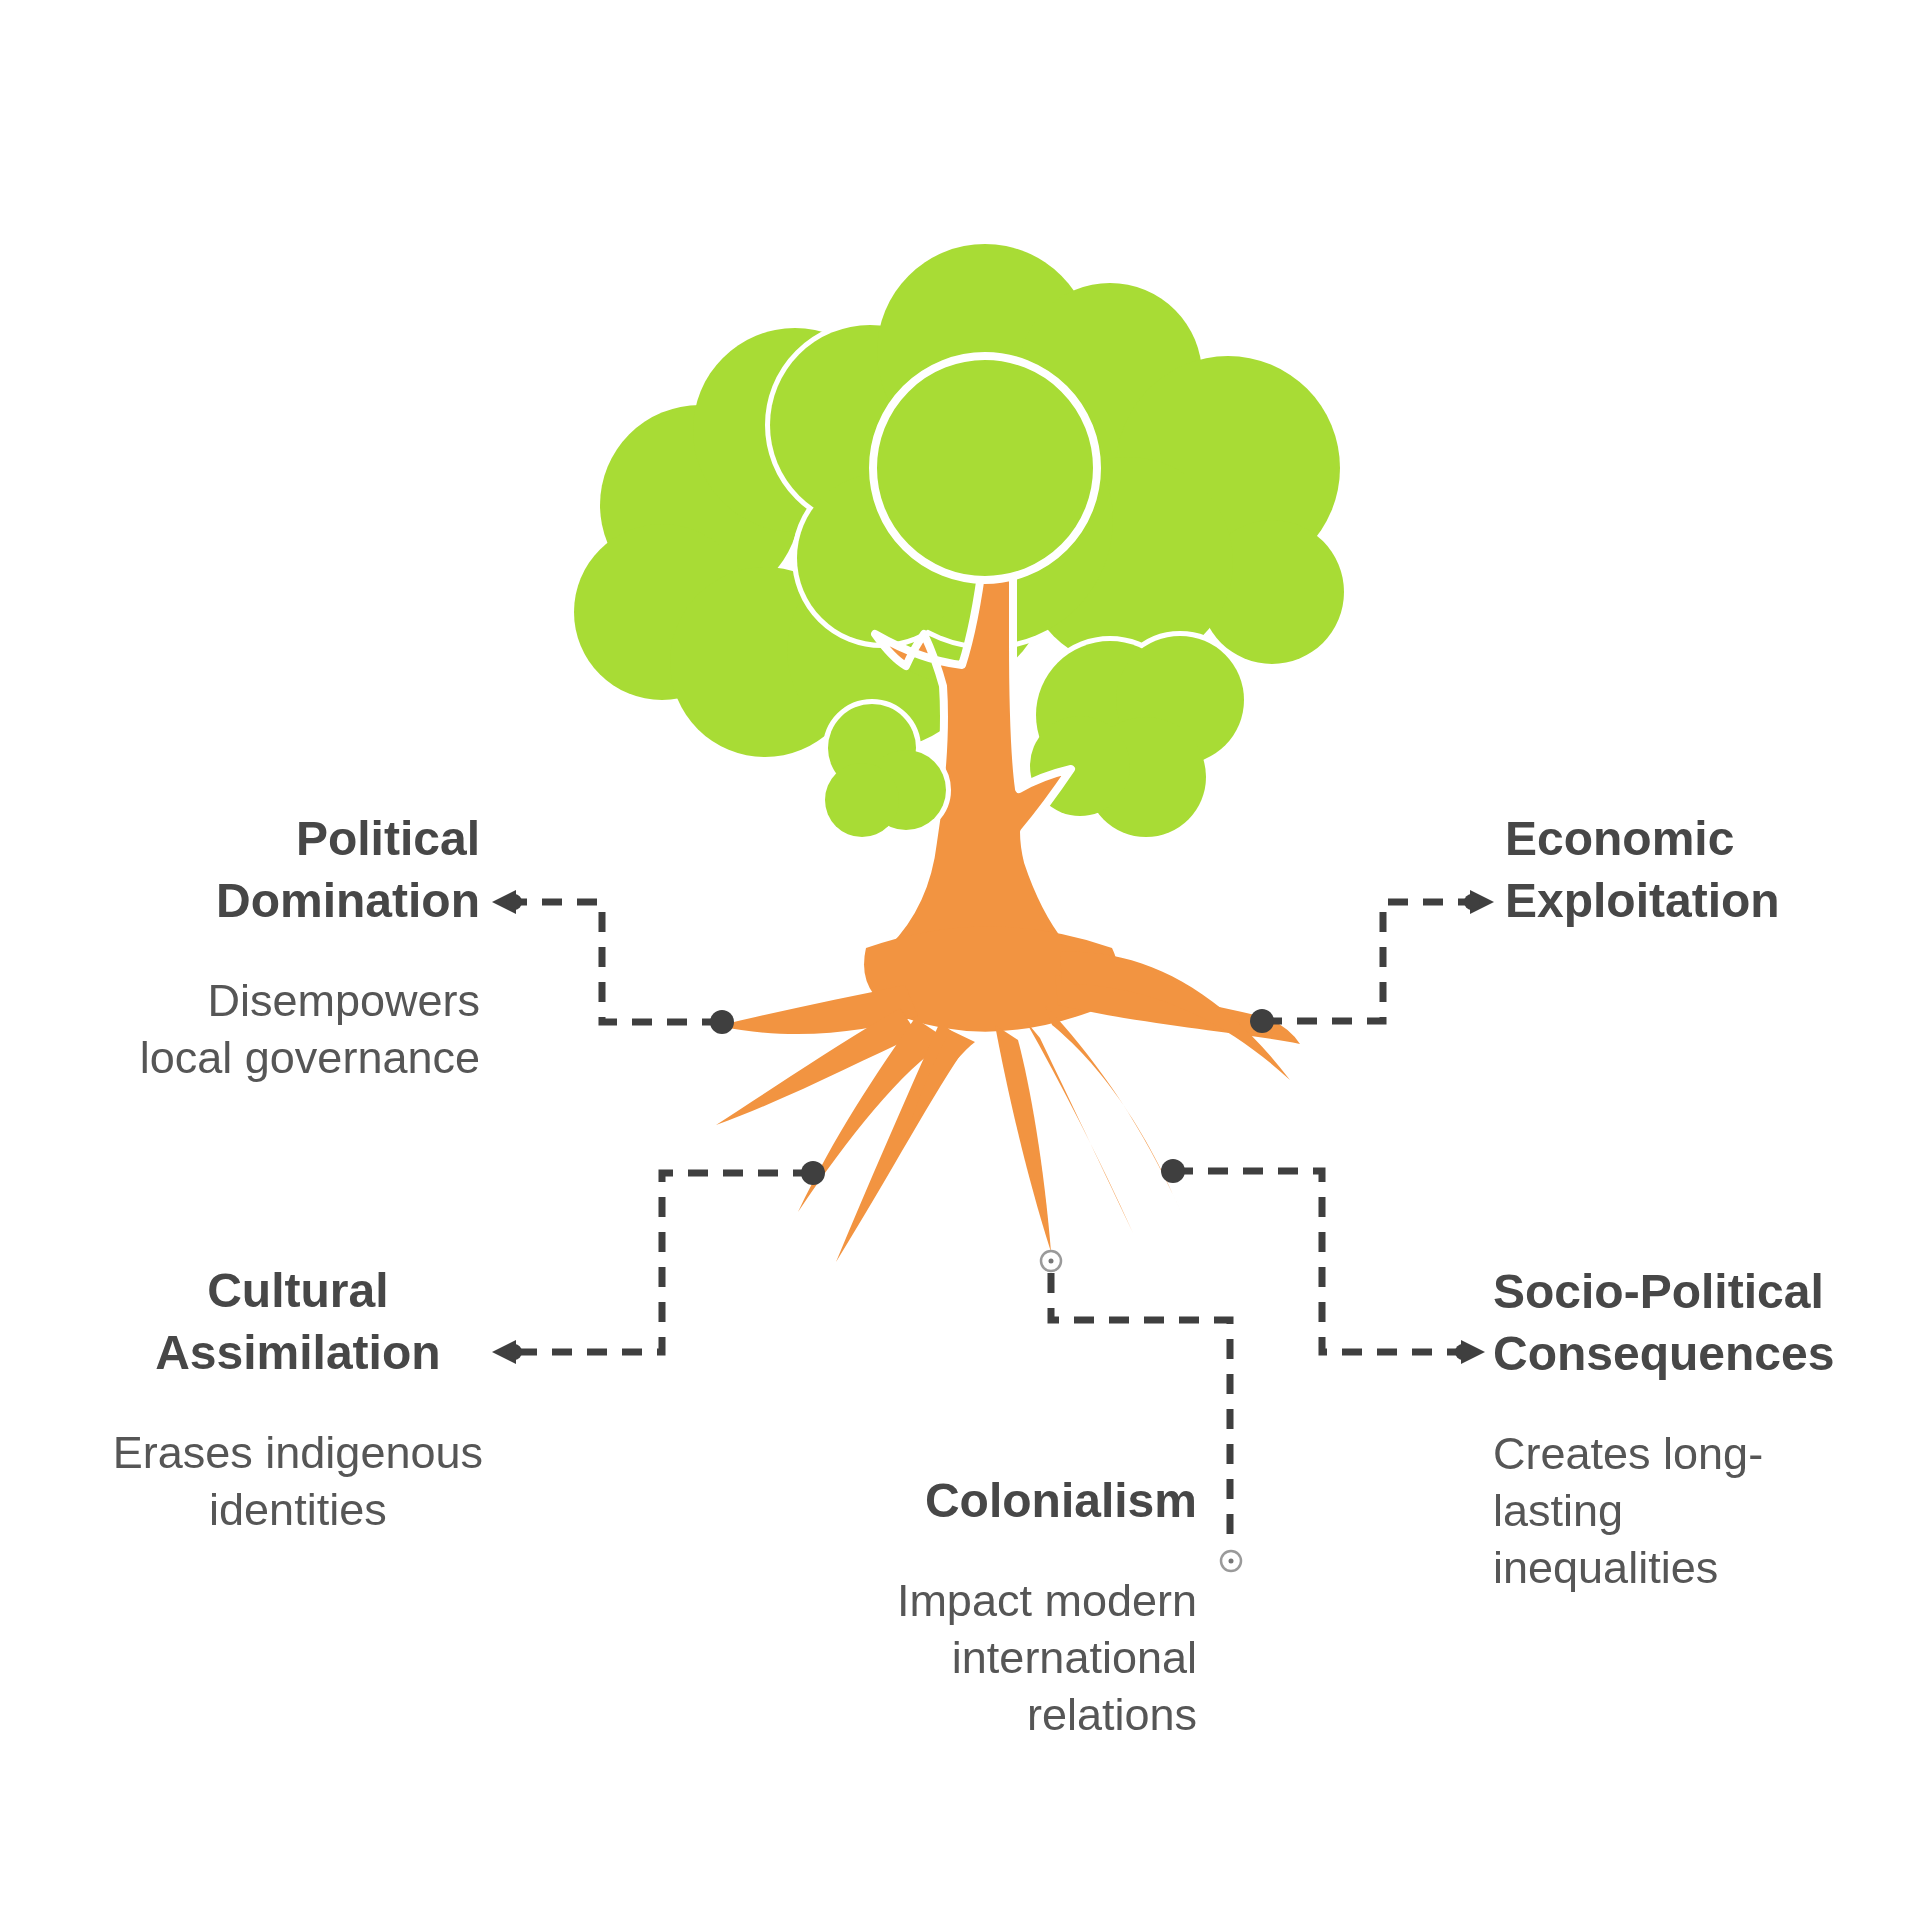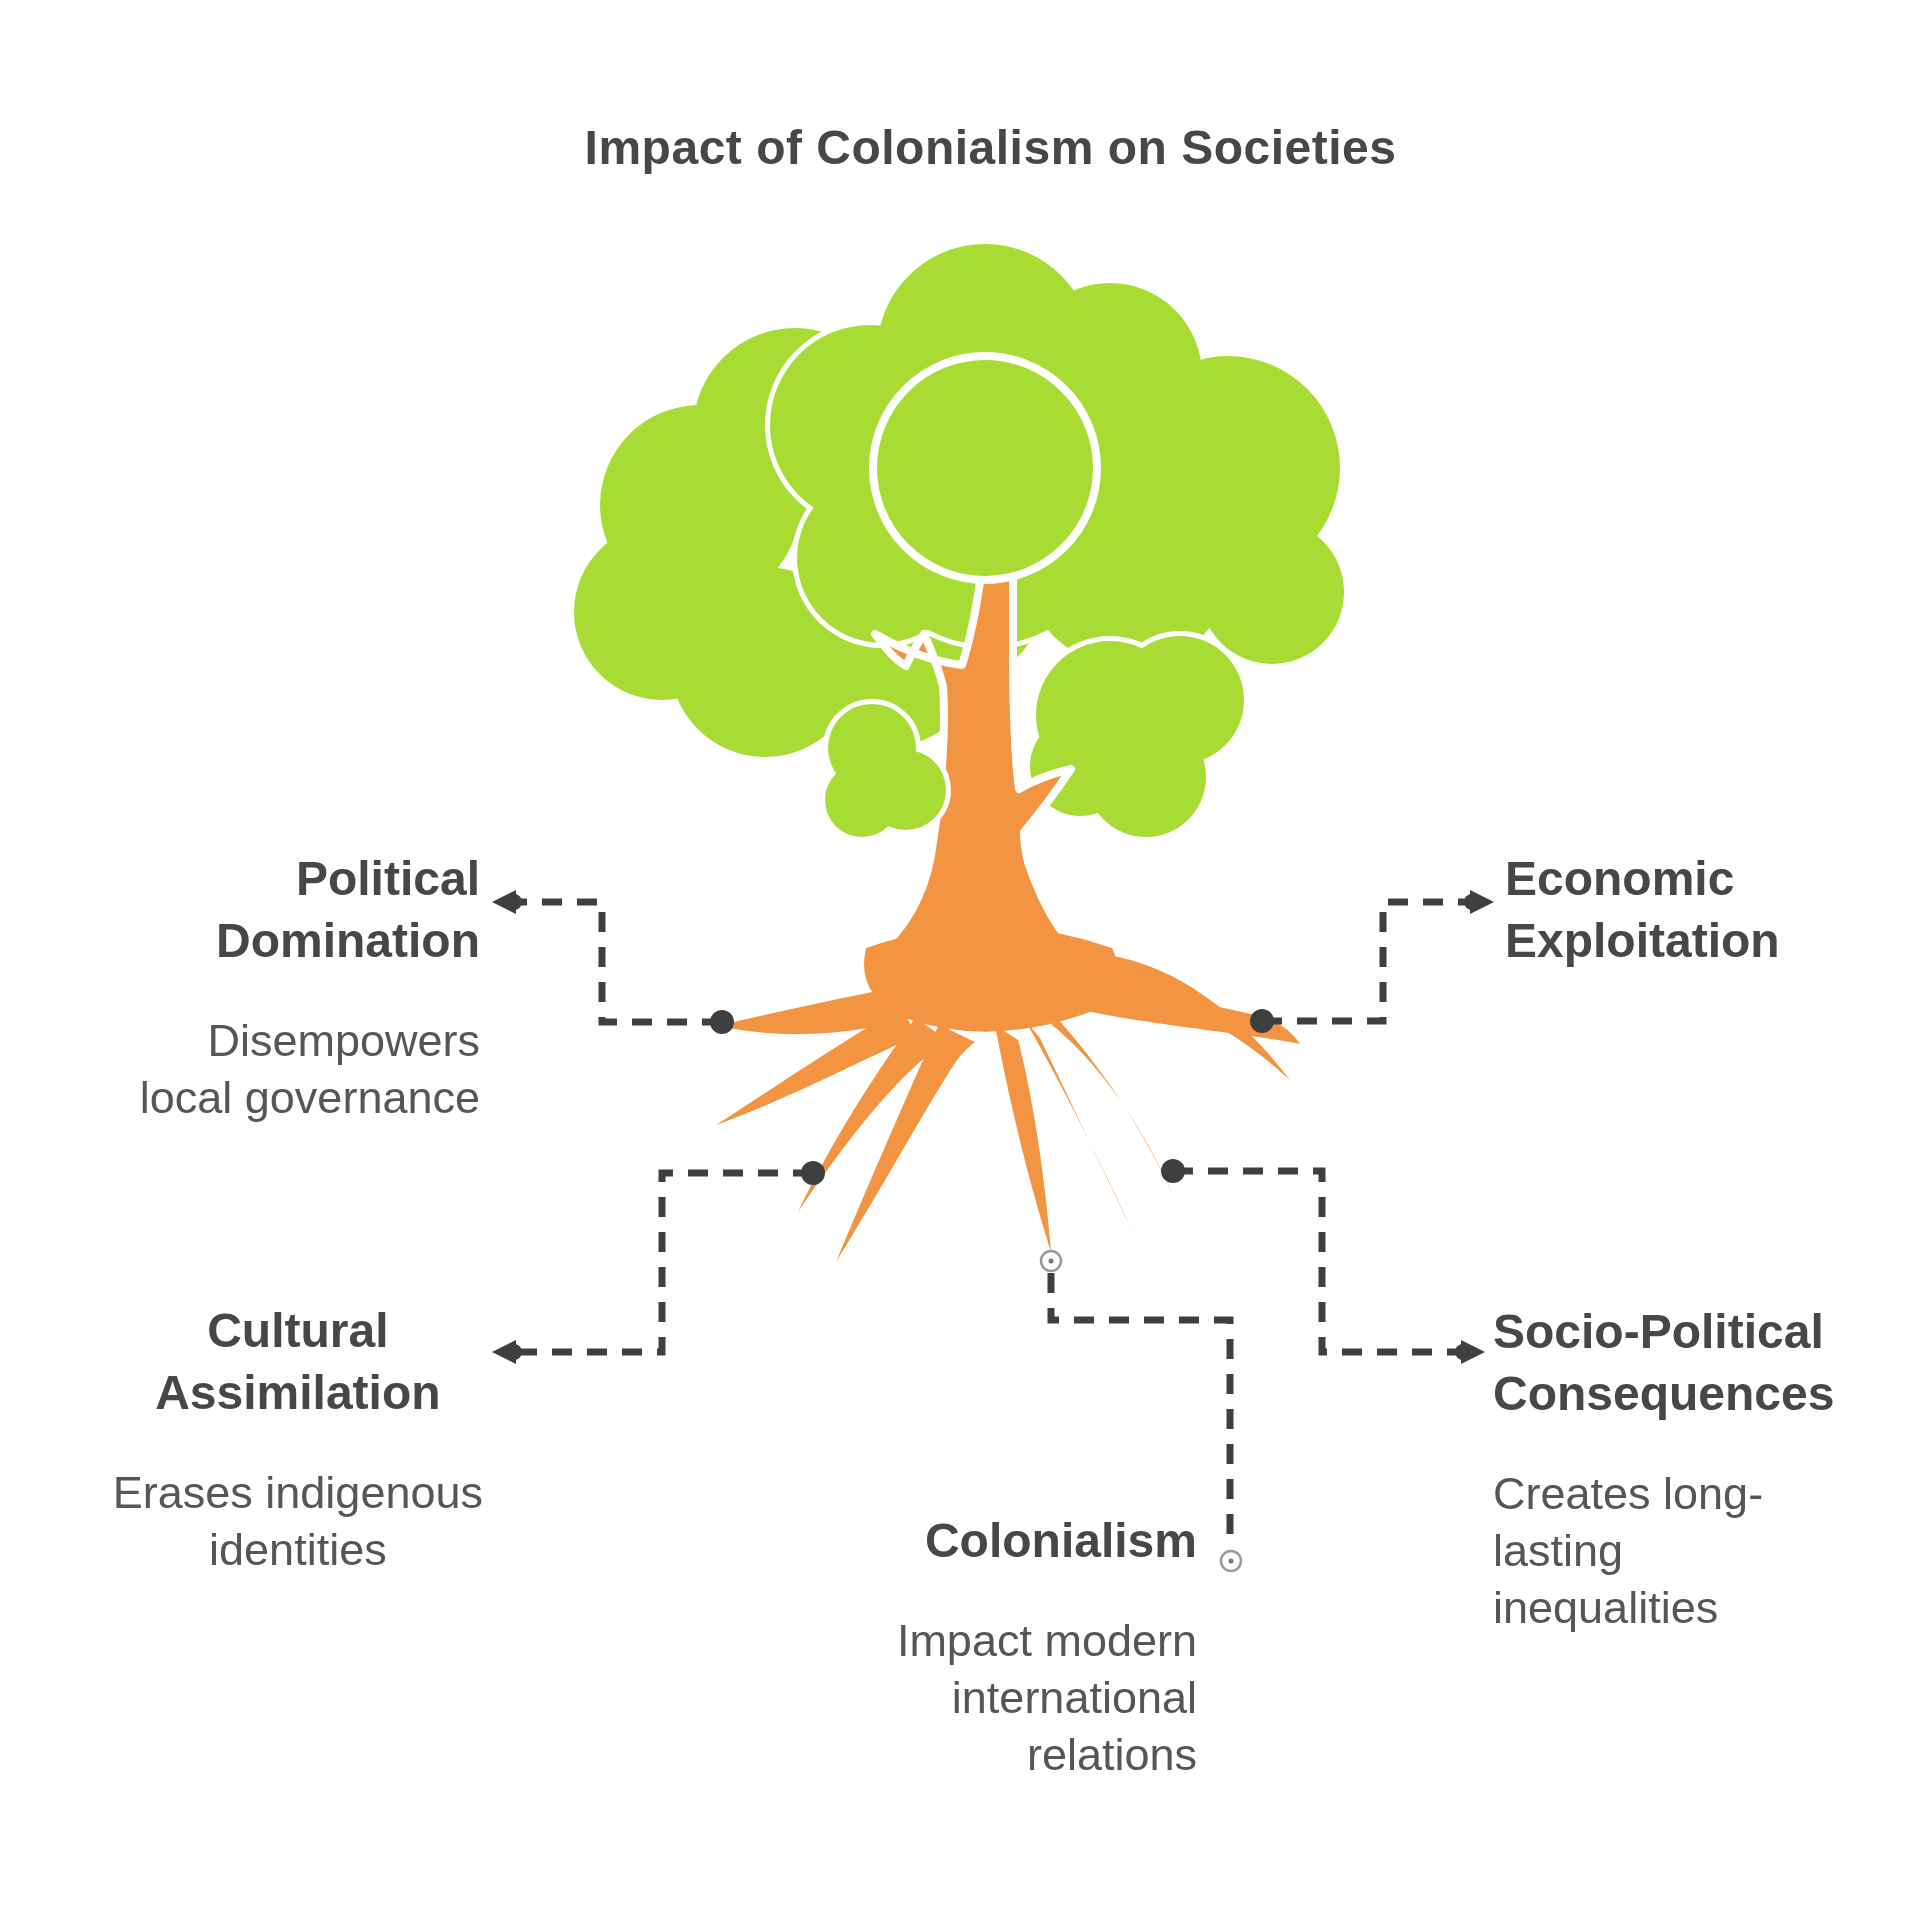--- a/index.html
+++ b/index.html
@@ -28,37 +28,36 @@
   .stroked{stroke:#FFFFFF;stroke-width:10px;}
   .trunk{fill:var(--trunk);stroke:#FFFFFF;stroke-width:8px;stroke-linejoin:round;}
   .cover-lobe{fill:var(--canopy);stroke:#FFFFFF;stroke-width:8px;}
   .root{fill:var(--trunk);}
   .connector{fill:none;stroke:var(--line);stroke-width:7px;stroke-dasharray:20 15;}
   .dot{fill:var(--line);}
   .arrow{fill:var(--line);}
   .open-circle{fill:#FFFFFF;stroke:#9A9A9A;stroke-width:2.5px;}
   .open-circle-center{fill:#777777;}
 
-  .callout{position:absolute;margin-top:40px;}
+  .callout{position:absolute;}
   .callout .heading{font-size:48px;font-weight:700;line-height:62px;color:var(--heading);}
   .callout .body{margin-top:40px;font-size:45px;font-weight:400;line-height:57px;color:var(--body);}
   .right-align{text-align:right;}
 
   #co-political{top:808px;right:1445px;}
   #co-economic{top:808px;left:1505px;}
   #co-cultural{top:1260px;right:1442px;text-align:center;}
   #co-socio{top:1261px;left:1493px;}
   #co-geo{top:1470px;right:728px;}
 </style>
 </head>
 <body>
 
 <div id="canvas">
 
-  <div class="title">Impact of Colonialism on Societies</div>
 
   <svg class="tree-svg" viewBox="0 0 1925 1925" xmlns="http://www.w3.org/2000/svg" xmlns:xlink="http://www.w3.org/1999/xlink">
 
     <defs>
       <g id="cloudB" class="cloud">
         <circle cx="870" cy="425" r="100"></circle>
         <circle cx="985" cy="352" r="108"></circle>
         <circle cx="1110" cy="375" r="92"></circle>
         <circle cx="1228" cy="468" r="112"></circle>
         <circle cx="1272" cy="592" r="72"></circle>

